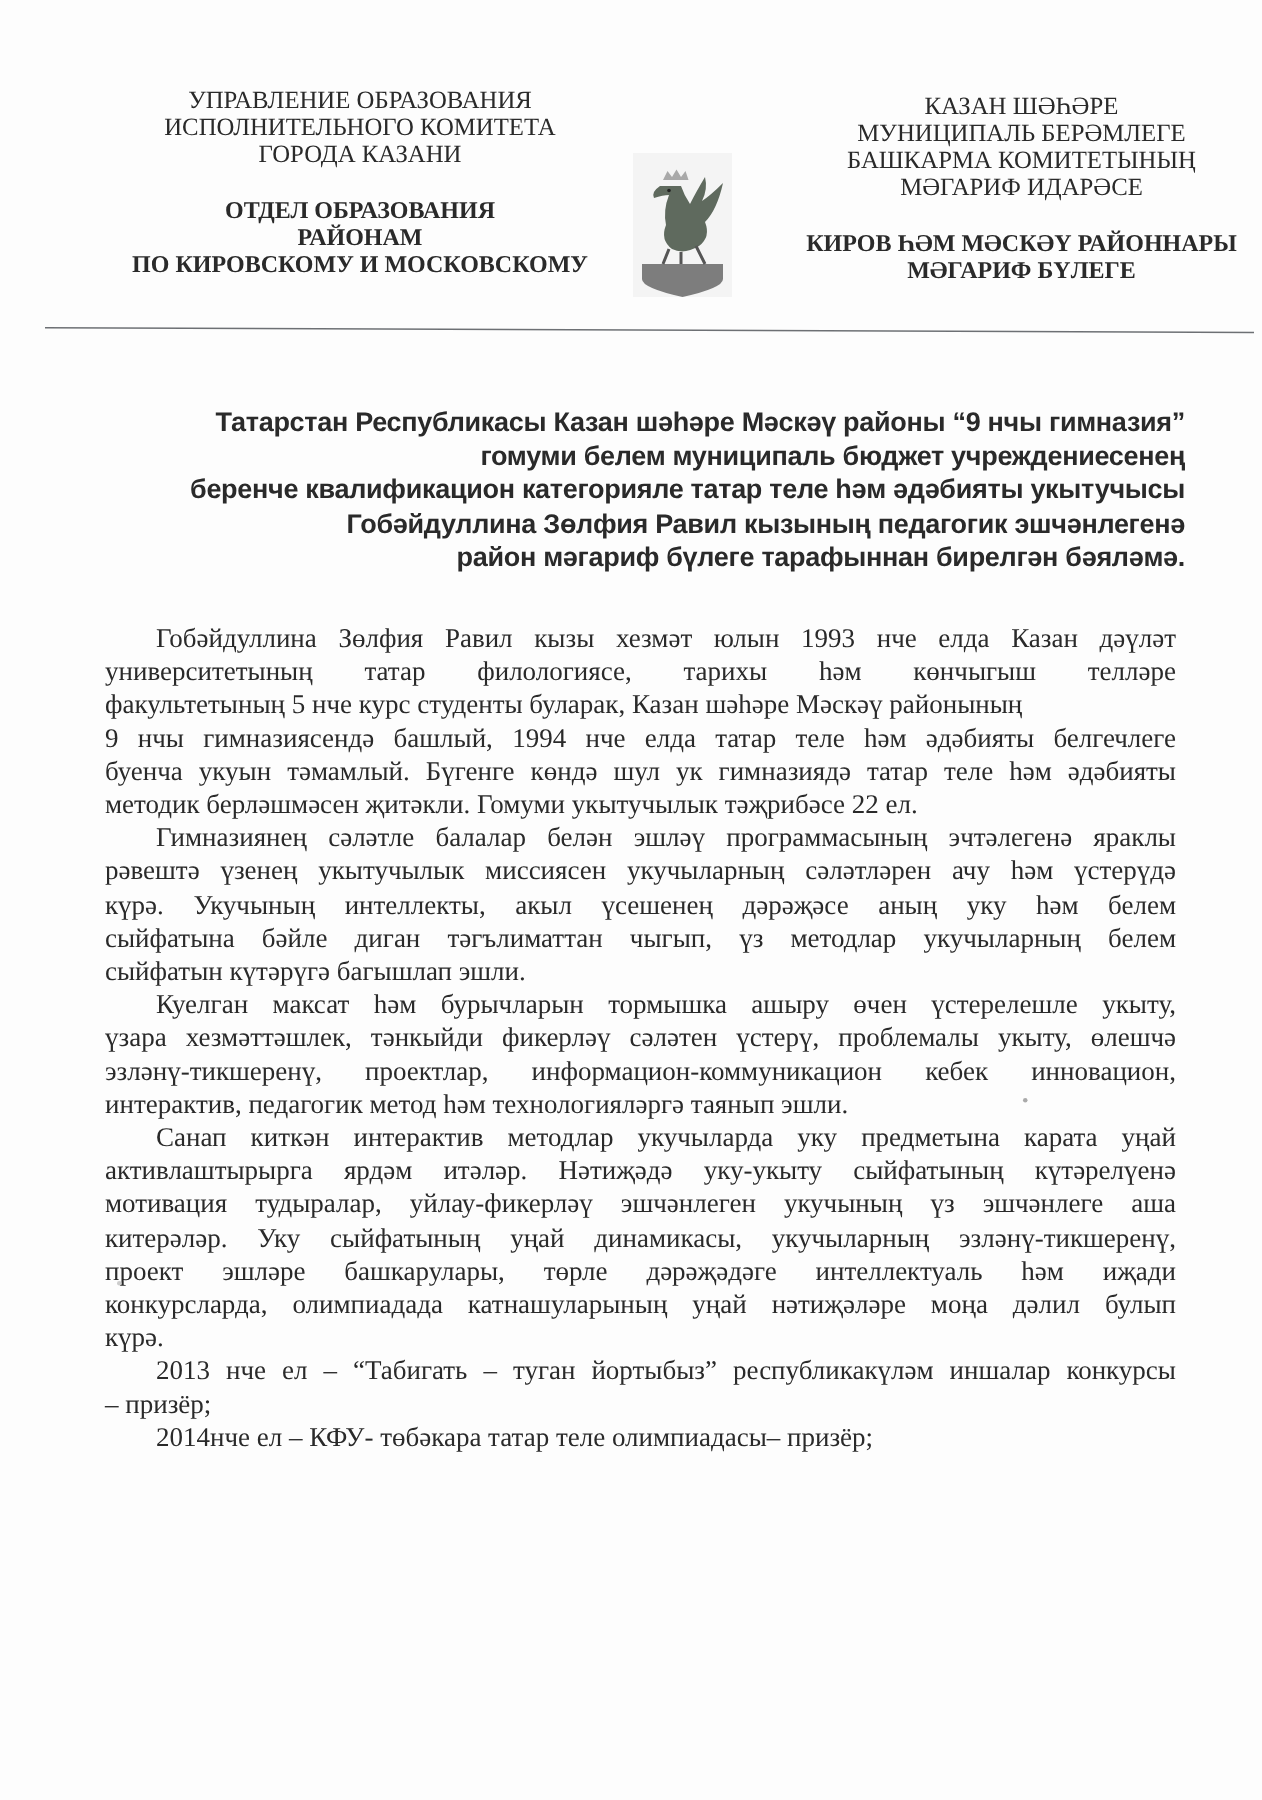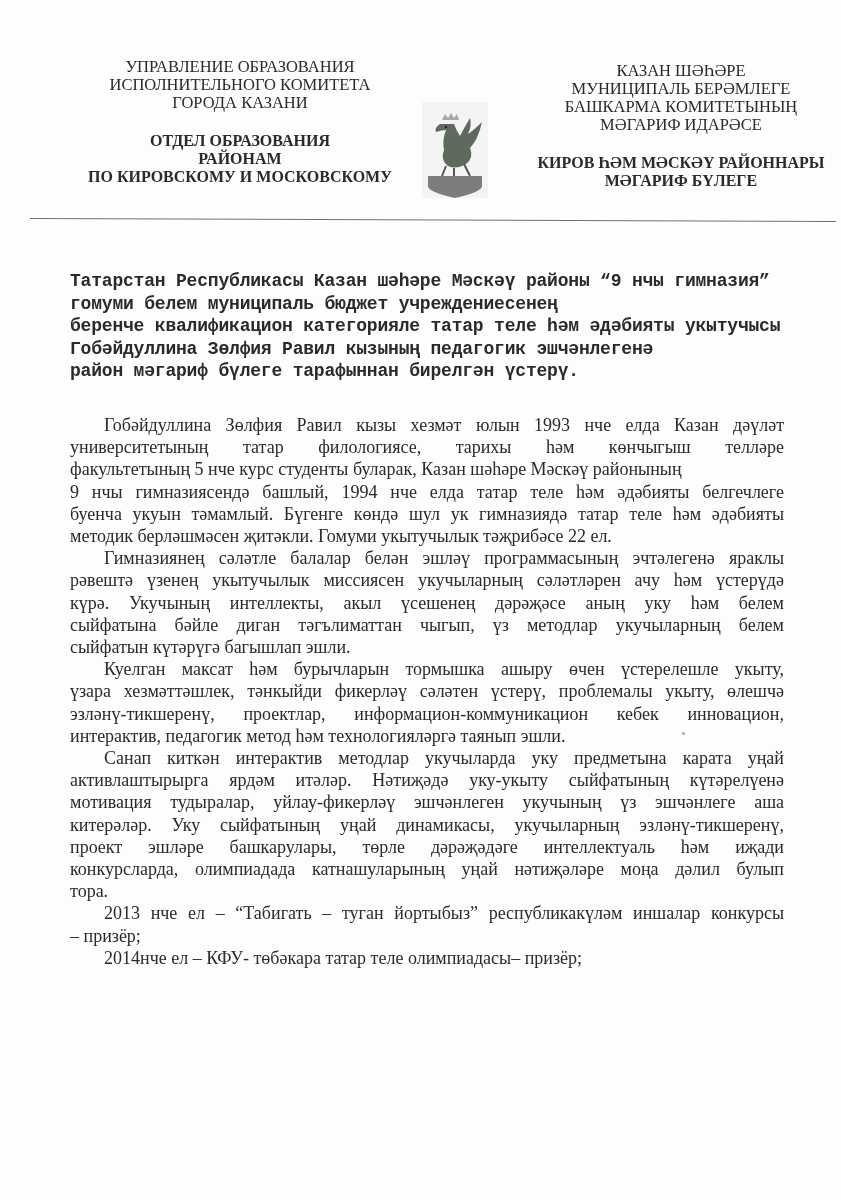--- a/index.html
+++ b/index.html
@@ -23,22 +23,22 @@
     .lh-bold { font-weight: bold; font-size: 16px; }
     .lh-gap { height: 20px; }
     .emblem { position: absolute; left: 420px; top: 100px; width: 70px; height: 100px; }
     .divider {
       position: absolute; left: 30px; top: 218px; width: 806px; height: 0;
       border-top: 1.5px solid #6d7074;
       transform: rotate(0.22deg); transform-origin: left center;
     }
     .title-block {
       position: absolute; left: 70px; top: 270px; width: 720px;
-      text-align: left; font-weight: bold; font-size: 18px; line-height: 22.5px;
-      font-family: Liberation Mono, monospace;
+      text-align: right; font-weight: bold; font-size: 18px; line-height: 22.5px;
+      font-family: Liberation Sans, sans-serif;
       letter-spacing: -0.2px;
     }
     .title-block span { display: block; white-space: nowrap; }
     .body-text {
       position: absolute; left: 70px; top: 414px; width: 714px;
       font-size: 18px; line-height: 22.2px; text-align: justify;
     }
     .body-text p { margin: 0; text-indent: 0; }
     .body-text .ln { display: block; text-align: justify; text-align-last: justify; white-space: nowrap; }
     .body-text .ln.last { text-align-last: left; }
@@ -81,21 +81,21 @@
   </div>
 
   <div class="divider"></div>
 </div>
 
 <div class="title-block">
   <span>Татарстан Республикасы Казан шәһәре Мәскәү районы “9 нчы гимназия”</span>
   <span>гомуми белем муниципаль   бюджет учреждениесенең</span>
   <span>беренче квалификацион категорияле  татар теле һәм әдәбияты укытучысы</span>
   <span>Гобәйдуллина Зөлфия Равил кызының педагогик эшчәнлегенә</span>
-  <span>район мәгариф бүлеге тарафыннан бирелгән үстерү.</span>
+  <span>район мәгариф бүлеге тарафыннан бирелгән бәяләмә.</span>
 </div>
 
 <div class="body-text">
   <p>
     <span class="ln ind">Гобәйдуллина Зөлфия Равил кызы хезмәт юлын 1993 нче елда  Казан дәүләт</span>
     <span class="ln">университетының     татар   филологиясе,   тарихы   һәм   көнчыгыш   телләре</span>
     <span class="ln last">факультетының 5 нче курс студенты буларак, Казан шәһәре Мәскәү районының</span>
     <span class="ln">9 нчы гимназиясендә башлый, 1994 нче елда татар теле һәм әдәбияты белгечлеге</span>
     <span class="ln">буенча укуын тәмамлый. Бүгенге көндә шул ук гимназиядә татар теле һәм әдәбияты</span>
     <span class="ln last">методик берләшмәсен җитәкли. Гомуми укытучылык тәҗрибәсе 22 ел.</span>
@@ -113,21 +113,21 @@
     <span class="ln">эзләнү-тикшеренү, проектлар, информацион-коммуникацион кебек инновацион,</span>
     <span class="ln last">интерактив, педагогик метод һәм технологияләргә таянып эшли.</span>
   </p>
   <p>
     <span class="ln ind">Санап киткән интерактив методлар укучыларда уку предметына карата уңай</span>
     <span class="ln">активлаштырырга ярдәм итәләр. Нәтиҗәдә уку-укыту сыйфатының күтәрелүенә</span>
     <span class="ln">мотивация тудыралар, уйлау-фикерләү эшчәнлеген укучының үз эшчәнлеге аша</span>
     <span class="ln">китерәләр. Уку сыйфатының уңай динамикасы, укучыларның эзләнү-тикшеренү,</span>
     <span class="ln">проект эшләре башкарулары, төрле дәрәҗәдәге интеллектуаль һәм иҗади</span>
     <span class="ln">конкурсларда, олимпиадада катнашуларының уңай нәтиҗәләре моңа дәлил булып</span>
-    <span class="ln last">тора.</span>
+    <span class="ln last">күрә.</span>
   </p>
   <p>
     <span class="ln ind">2013 нче ел – “Табигать – туган йортыбыз” республикакүләм иншалар конкурсы</span>
     <span class="ln last">– призёр;</span>
   </p>
   <p>
     <span class="ln ind last">2014нче ел – КФУ- төбәкара татар теле олимпиадасы– призёр;</span>
   </p>
 </div>
 

